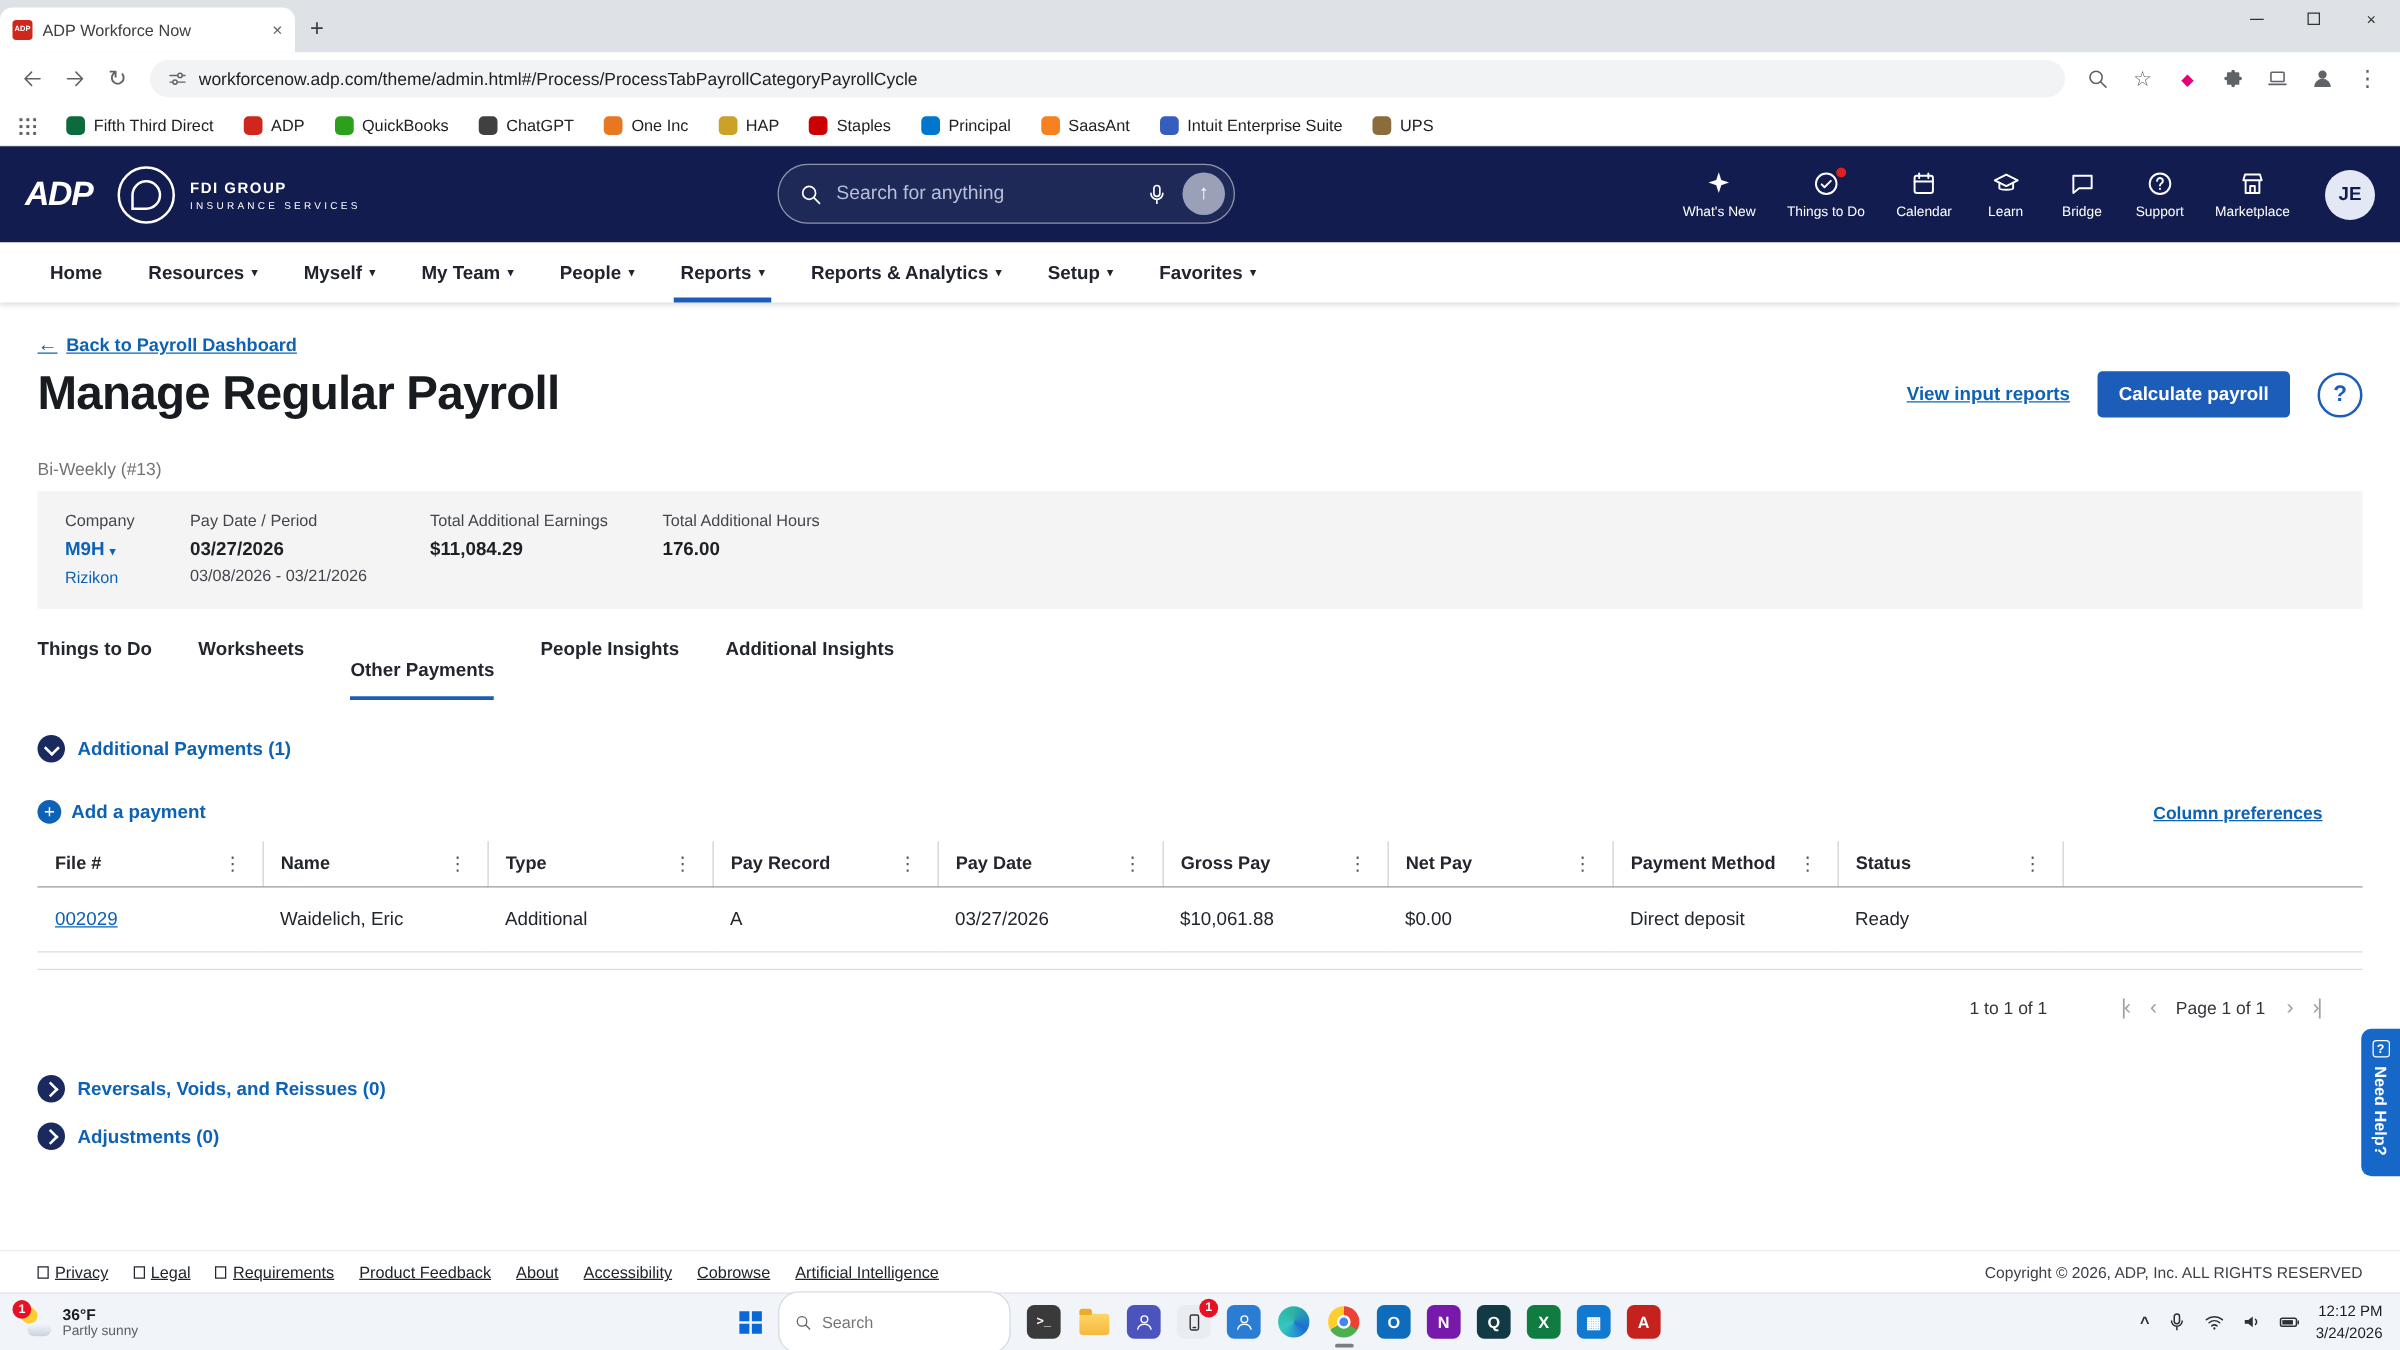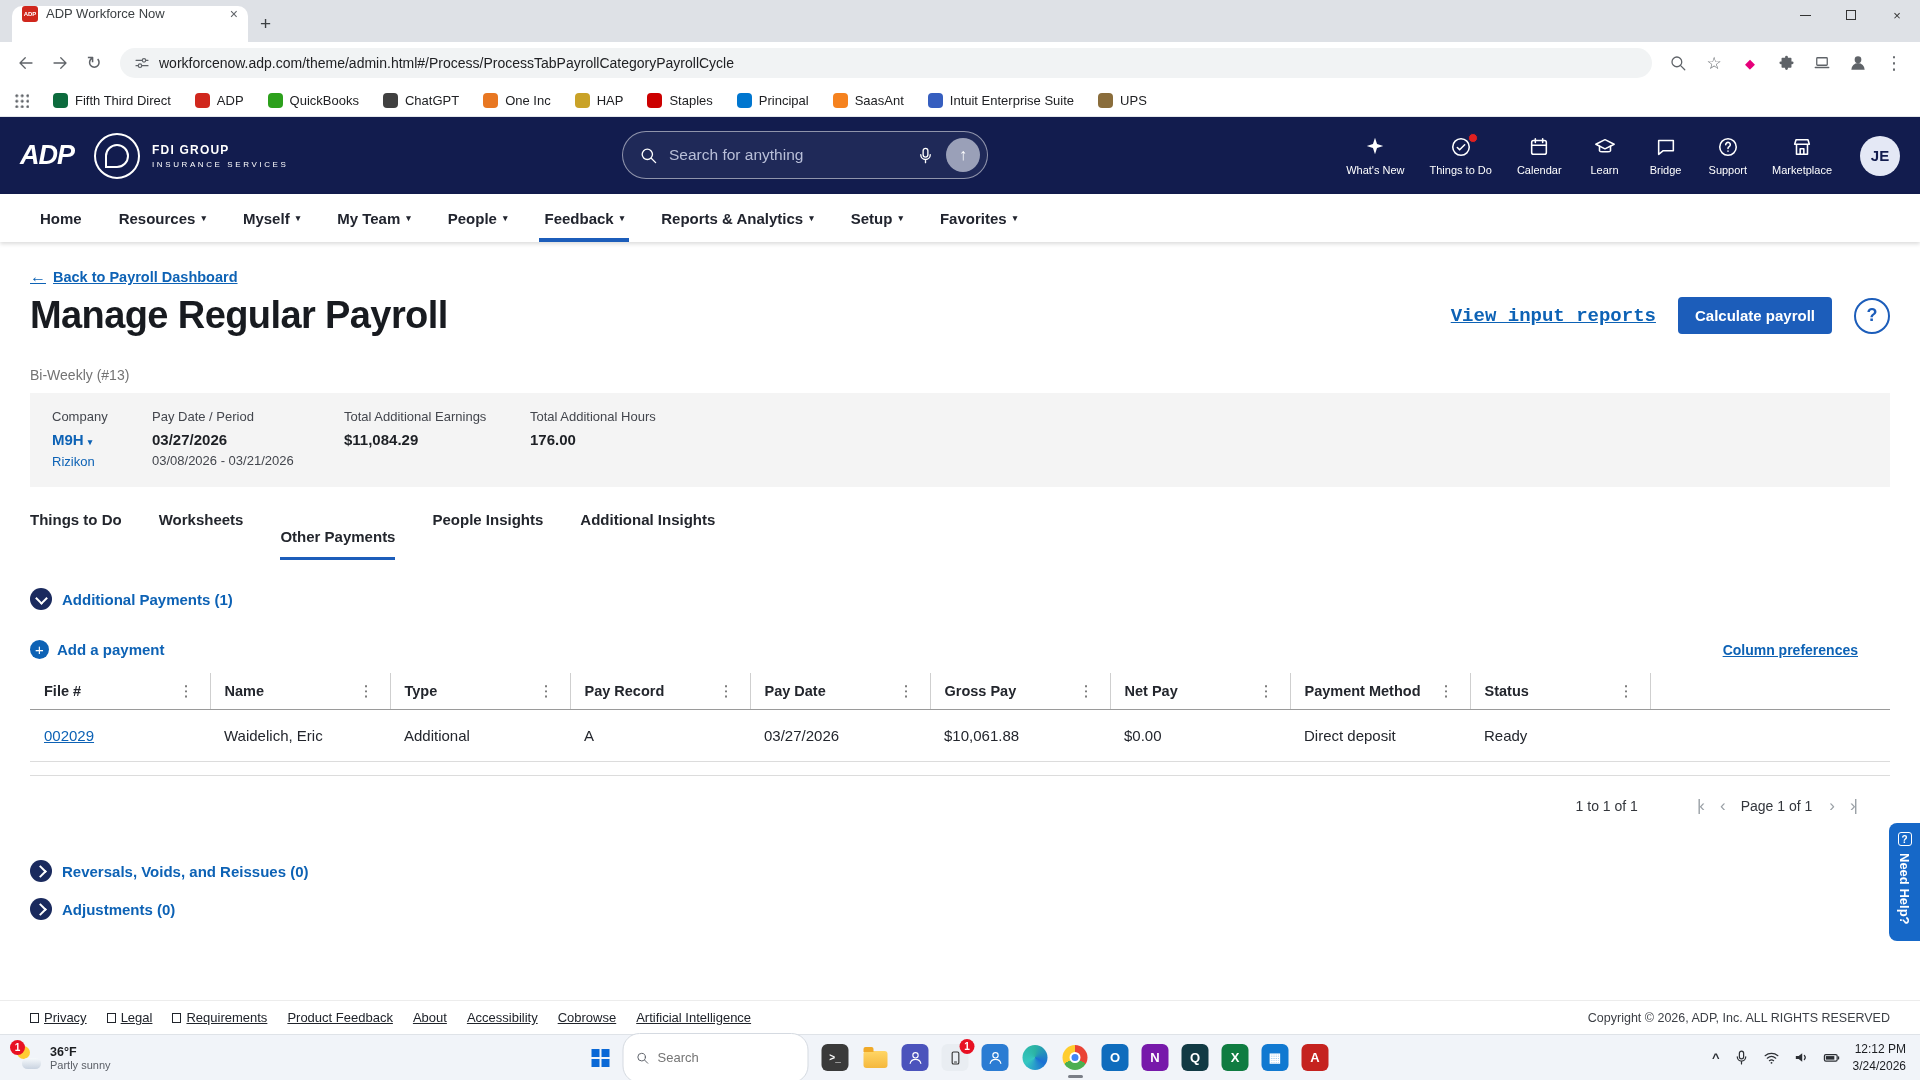--- a/index.html
+++ b/index.html
@@ -3,21 +3,21 @@
 <meta charset="utf-8">
 <style>
   * { margin:0; padding:0; box-sizing:border-box; }
   html,body { width:1920px; height:1080px; }
   body { position:relative; overflow:hidden; background:#fff; font-family:"Liberation Sans",sans-serif; }
   svg { display:block; }
   .ic { stroke:currentColor; fill:none; stroke-width:1.7; stroke-linecap:round; stroke-linejoin:round; }
 
   
   #tabstrip { position:absolute; top:0; left:0; right:0; height:42px; background:#dee1e6; display:flex; align-items:flex-end; }
-  .tab { width:236px; height:36px; background:#fff; border-radius:10px 10px 0 0; margin-left:12px; display:flex; align-items:flex-start; padding:0 10px; gap:8px; font-size:13px; color:#3c4043; }
+  .tab { width:236px; height:36px; background:#fff; border-radius:10px 10px 0 0; display:flex; align-items:center; padding:0 10px; gap:8px; font-size:13px; color:#3c4043; }
   .tab-favicon { width:16px; height:16px; border-radius:3px; background:#d0271d; color:#fff; font-size:6px; font-weight:bold; display:flex; align-items:center; justify-content:center; flex:none; }
   .tab-title { white-space:nowrap; overflow:hidden; }
   .tab-close { margin-left:auto; color:#5f6368; font-size:14px; }
   .newtab-btn { margin-left:12px; margin-bottom:9px; font-size:19px; color:#3c4043; line-height:1; }
   .win-controls { margin-left:auto; display:flex; align-self:flex-start; }
   .win-btn { width:46px; height:30px; display:flex; align-items:center; justify-content:center; color:#333; font-size:13px; }
   .max-box { width:10px; height:10px; border:1.2px solid #333; }
   .min-bar { width:11px; height:0; border-top:1.4px solid #333; }
 
   
@@ -61,21 +61,21 @@
   .caret { font-size:9px; color:#21242e; }
 
   
   #content { position:absolute; top:242px; left:0; right:0; bottom:80px; padding:26px 30px 0; background:#fff; }
   a { color:#0d62b5; text-decoration:underline; cursor:pointer; }
   .back-link { display:inline-flex; align-items:center; gap:7px; font-size:14.5px; font-weight:600; }
   .back-arrow { font-size:16px; text-decoration:none; }
   .title-row { display:flex; align-items:center; margin-top:8px; }
   h1 { font-size:38px; font-weight:800; color:#181b20; letter-spacing:-.6px; }
   .title-actions { margin-left:auto; display:flex; align-items:center; gap:22px; }
-  .link-bold { font-weight:700; font-size:19px;font-family:Liberation Mono, monospace; }
+  .link-bold { font-weight:700; font-size:15px; }
   .btn-primary { background:#1c5dba; color:#fff; font-weight:700; font-size:15px; padding:10px 17px; border-radius:4px; border:none; cursor:pointer; font-family:inherit; }
   .help-circle { width:36px; height:36px; border-radius:50%; border:2px solid #1c5dba; color:#1c5dba; font-weight:700; font-size:18px; display:flex; align-items:center; justify-content:center; }
   .cycle { margin-top:30px; font-size:14px; color:#737373; }
   .summary { margin-top:10px; background:#f4f4f4; padding:16px 22px 18px; display:flex; }
   .sum-col1 { width:100px; } .sum-col2 { width:192px; } .sum-col3 { width:186px; }
   .sum-label { font-size:13px; color:#43464d; }
   .sum-value { margin-top:7px; font-size:15px; font-weight:700; color:#1d2025; }
   .sum-value.blue { color:#0d62b5; }
   .sub-blue { margin-top:6px; font-size:13px; color:#0d62b5; }
   .sub-gray { margin-top:5px; font-size:13px; color:#43464d; }
@@ -359,21 +359,21 @@
     </span>
   <span class="nav-item">
       <span>My Team</span>
       <span class="caret">▾</span>
     </span>
   <span class="nav-item">
       <span>People</span>
       <span class="caret">▾</span>
     </span>
   <span class="nav-item active">
-      <span>Feedback</span>
+      <span>Reports</span>
       <span class="caret">▾</span>
     </span>
   <span class="nav-item">
       <span>Reports &amp; Analytics</span>
       <span class="caret">▾</span>
     </span>
   <span class="nav-item">
       <span>Setup</span>
       <span class="caret">▾</span>
     </span>

